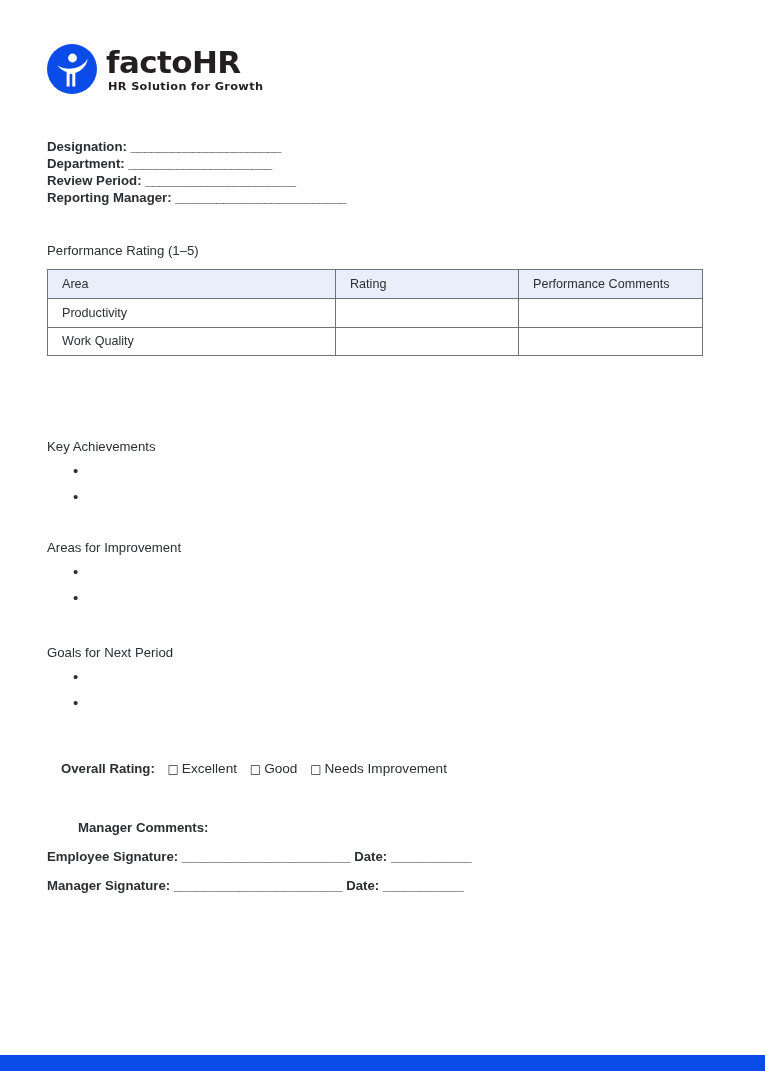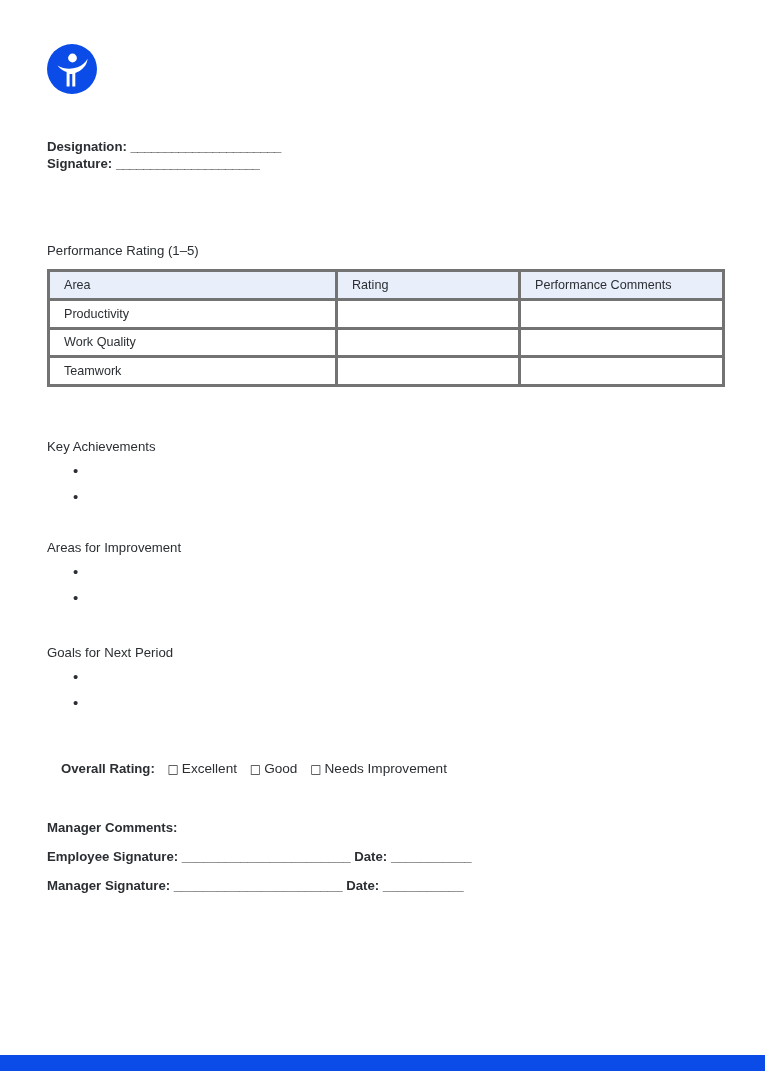--- a/index.html
+++ b/index.html
@@ -88,36 +88,36 @@
   .rating-table {
     position: absolute;
     left: 47px;
     top: 269px;
     width: 655px;
     border-collapse: collapse;
     table-layout: fixed;
   }
   .rating-table th,
   .rating-table td {
-    border: 3px solid #737373;
+    border: 1px solid #737373;
     height: 28.8px;
     padding: 0 14px;
     font-size: 12.6px;
     font-weight: 400;
     color: #2b2f33;
     text-align: left;
     vertical-align: middle;
   }
   .rating-table thead th {
     background: #e8eefa;
     font-weight: 400;
   }
   .col-area  { width: 288px; }
   .col-rate  { width: 183px; }
-  .col-comm  { width: 204px; }
+  .col-comm  { width: 184px; }
 
   
   .bullets {
     position: absolute;
     left: 47px;
     margin: 0;
     padding: 0;
     list-style: none;
   }
   .bullets li {
@@ -186,30 +186,42 @@
 
 <div class="logo-block">
   <svg class="logo-mark" viewBox="0 0 50 50">
     <circle cx="25" cy="25" r="25" fill="#0b4be8"></circle>
     <circle cx="25.5" cy="14" r="4.4" fill="#ffffff"></circle>
     <path d="M10.5 21.5 C17 25.2 24 25.6 30.5 23.2 C35.2 21.5 38.4 18.6 40.6 14.8
              C40.2 19.8 37.2 24.1 32.6 26.9 L28.3 29.1 L28.3 42.5 L25.3 42.5
              L25.3 30.0 L22.6 30.0 L22.6 42.5 L19.6 42.5 L19.6 28.1
              C16.1 27.0 12.9 24.8 10.5 21.5 Z" fill="#ffffff"></path>
   </svg>
+  <span class="logo-text">
+    <span class="logo-word">factoHR</span>
+    <span class="logo-tag">HR Solution for Growth</span>
+  </span>
 </div>
 
 <div class="fields">
   <div class="field-row">
     <span>Designation:</span>
     <span class="blank">______________________</span>
   </div>
   <div class="field-row">
-    <span>Signature:</span>
+    <span>Department:</span>
     <span class="blank">_____________________</span>
+  </div>
+  <div class="field-row">
+    <span>Review Period:</span>
+    <span class="blank">______________________</span>
+  </div>
+  <div class="field-row">
+    <span>Reporting Manager:</span>
+    <span class="blank">_________________________</span>
   </div>
 </div>
 
 <div class="sec-head" style="top:243px;">Performance Rating (1–5)</div>
 
 <table class="rating-table">
   <thead>
     <tr>
       <th class="col-area">Area</th>
       <th class="col-rate">Rating</th>
@@ -220,25 +232,20 @@
     <tr>
       <td>Productivity</td>
       <td></td>
       <td></td>
     </tr>
     <tr>
       <td>Work Quality</td>
       <td></td>
       <td></td>
     </tr>
-    <tr>
-      <td>Teamwork</td>
-      <td></td>
-      <td></td>
-    </tr>
   </tbody>
 </table>
 
 <div class="sec-head" style="top:439px;">Key Achievements</div>
 <ul class="bullets" style="top:458px;">
   <li></li>
   <li></li>
 </ul>
 
 <div class="sec-head" style="top:540px;">Areas for Improvement</div>
@@ -259,21 +266,21 @@
     <span class="box">□</span><span>Excellent</span>
   </span>
   <span class="opt">
     <span class="box">□</span><span>Good</span>
   </span>
   <span class="opt">
     <span class="box">□</span><span>Needs Improvement</span>
   </span>
 </div>
 
-<div class="foot" style="top:819px;">
+<div class="foot" style="top:819px;margin-left:31px;">
   <span>Manager Comments:</span>
 </div>
 
 <div class="foot" style="top:848px;">
   <span>Employee Signature:</span>
   <span>_______________________</span>
   <span>Date:</span>
   <span>___________</span>
 </div>
 

